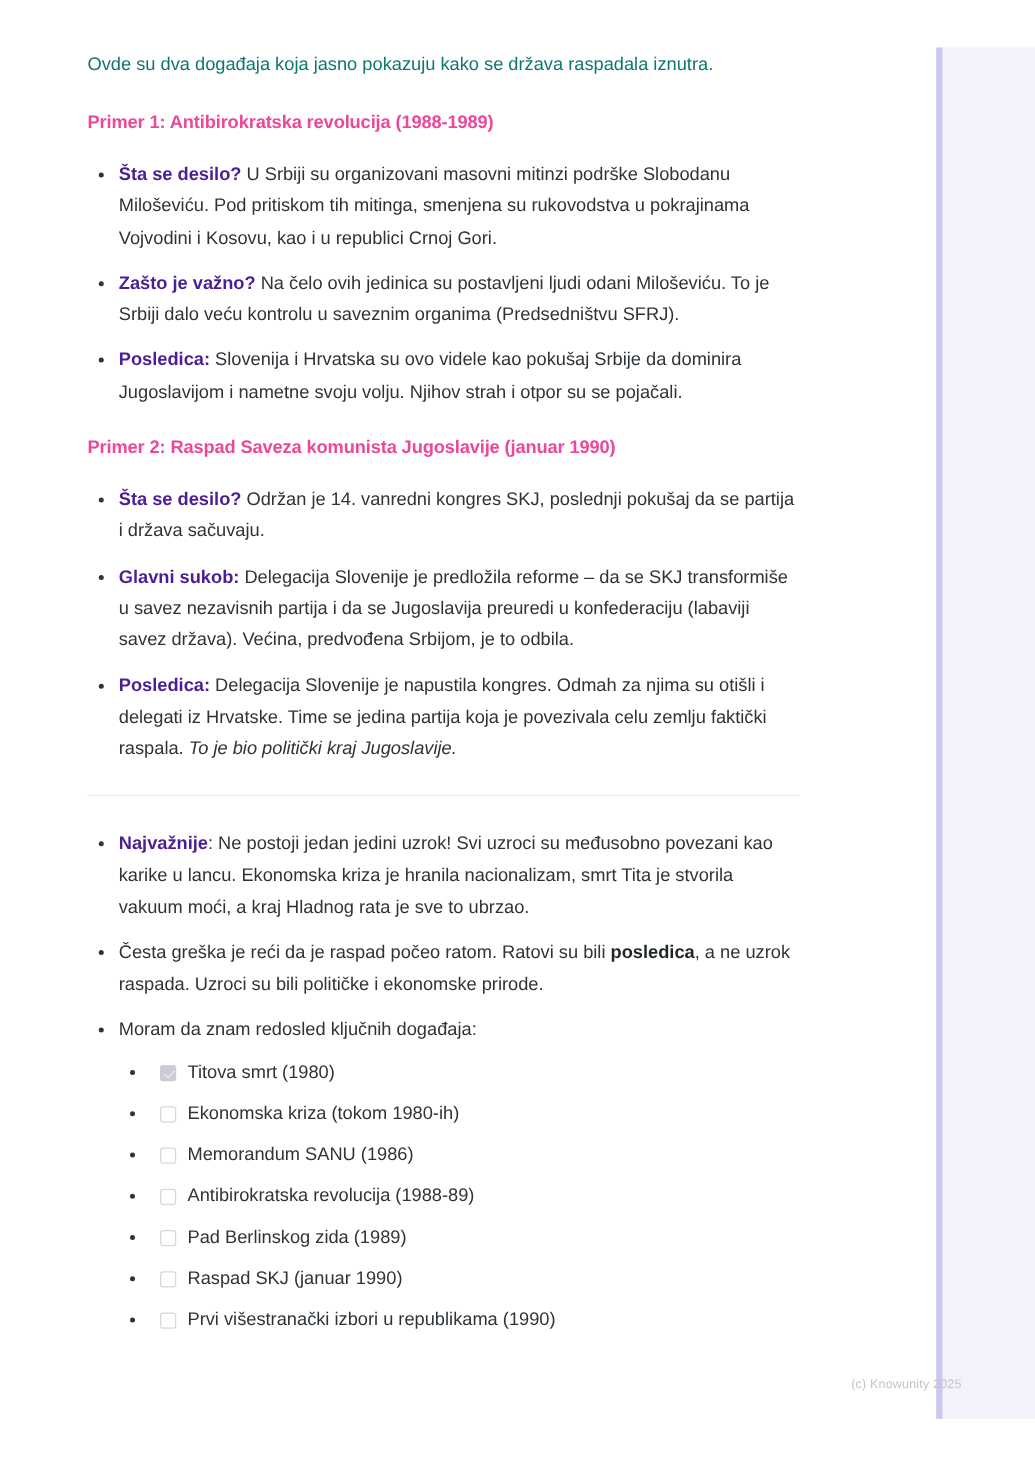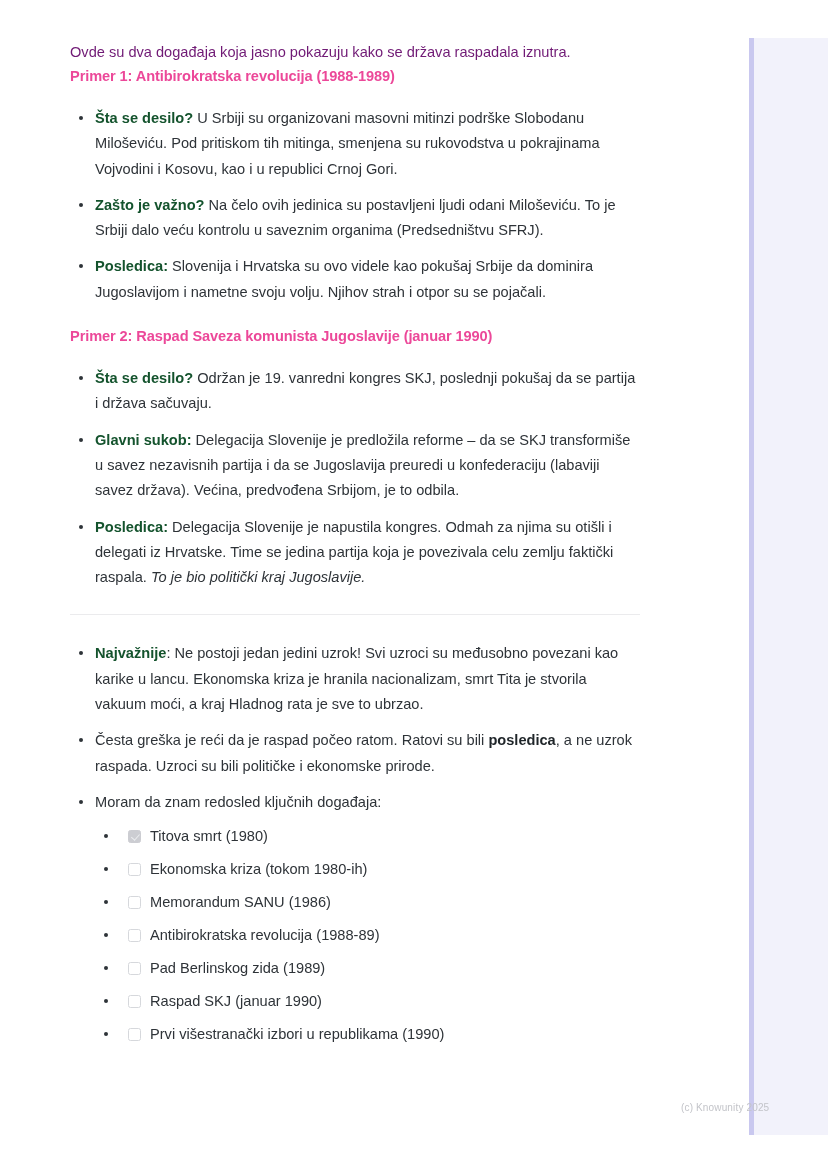--- a/index.html
+++ b/index.html
@@ -41,21 +41,22 @@
   #doc {
     position: absolute;
     left: 70px;
     top: 40px;
     width: 570px;
   }
 
   .para {
     font-size: 14.6px;
     line-height: 25px;
-    color: #701a75;
+    color: #0f766e;
+    margin-bottom: 22px;
   }
 
   h3.sub-heading {
     font-size: 14.6px;
     line-height: 22px;
     font-weight: 700;
     color: #ec4899;
     margin-bottom: 19px;
     letter-spacing: -0.1px;
   }
@@ -81,21 +82,21 @@
     content: "";
     position: absolute;
     left: 9px;
     top: 10px;
     width: 4px;
     height: 4px;
     border-radius: 50%;
     background: #2e3338;
   }
 
-  .lead { font-weight: 700; color: #14532d; }
+  .lead { font-weight: 700; color: #4c1d95; }
   .em   { font-style: italic; text-align: right; }
   .strong-inline { font-weight: 700; color: #1f2529; }
 
   hr.rule {
     border: none;
     border-top: 1px solid #ebebed;
     margin: 24px 0 26px 0;
     width: 100%;
   }
 
@@ -197,21 +198,21 @@
 
     <ul class="bullets">
       <li><span class="lead">Šta se desilo?</span><span> U Srbiji su organizovani masovni mitinzi podrške Slobodanu Miloševiću. Pod pritiskom tih mitinga, smenjena su rukovodstva u pokrajinama Vojvodini i Kosovu, kao i u republici Crnoj Gori.</span></li>
       <li><span class="lead">Zašto je važno?</span><span> Na čelo ovih jedinica su postavljeni ljudi odani Miloševiću. To je Srbiji dalo veću kontrolu u saveznim organima (Predsedništvu SFRJ).</span></li>
       <li><span class="lead">Posledica:</span><span> Slovenija i Hrvatska su ovo videle kao pokušaj Srbije da dominira Jugoslavijom i nametne svoju volju. Njihov strah i otpor su se pojačali.</span></li>
     </ul>
 
     <h3 class="sub-heading">Primer 2: Raspad Saveza komunista Jugoslavije (januar 1990)</h3>
 
     <ul class="bullets">
-      <li><span class="lead">Šta se desilo?</span><span> Održan je 19. vanredni kongres SKJ, poslednji pokušaj da se partija i država sačuvaju.</span></li>
+      <li><span class="lead">Šta se desilo?</span><span> Održan je 14. vanredni kongres SKJ, poslednji pokušaj da se partija i država sačuvaju.</span></li>
       <li><span class="lead">Glavni sukob:</span><span> Delegacija Slovenije je predložila reforme – da se SKJ transformiše u savez nezavisnih partija i da se Jugoslavija preuredi u konfederaciju (labaviji savez država). Većina, predvođena Srbijom, je to odbila.</span></li>
       <li><span class="lead">Posledica:</span><span> Delegacija Slovenije je napustila kongres. Odmah za njima su otišli i delegati iz Hrvatske. Time se jedina partija koja je povezivala celu zemlju faktički raspala. </span><span class="em">To je bio politički kraj Jugoslavije.</span></li>
     </ul>
 
     <hr class="rule">
 
 
     <ul class="bullets">
 
       <li><span class="lead">Najvažnije</span><span>: Ne postoji jedan jedini uzrok! Svi uzroci su međusobno povezani kao karike u lancu. Ekonomska kriza je hranila nacionalizam, smrt Tita je stvorila vakuum moći, a kraj Hladnog rata je sve to ubrzao.</span></li>

